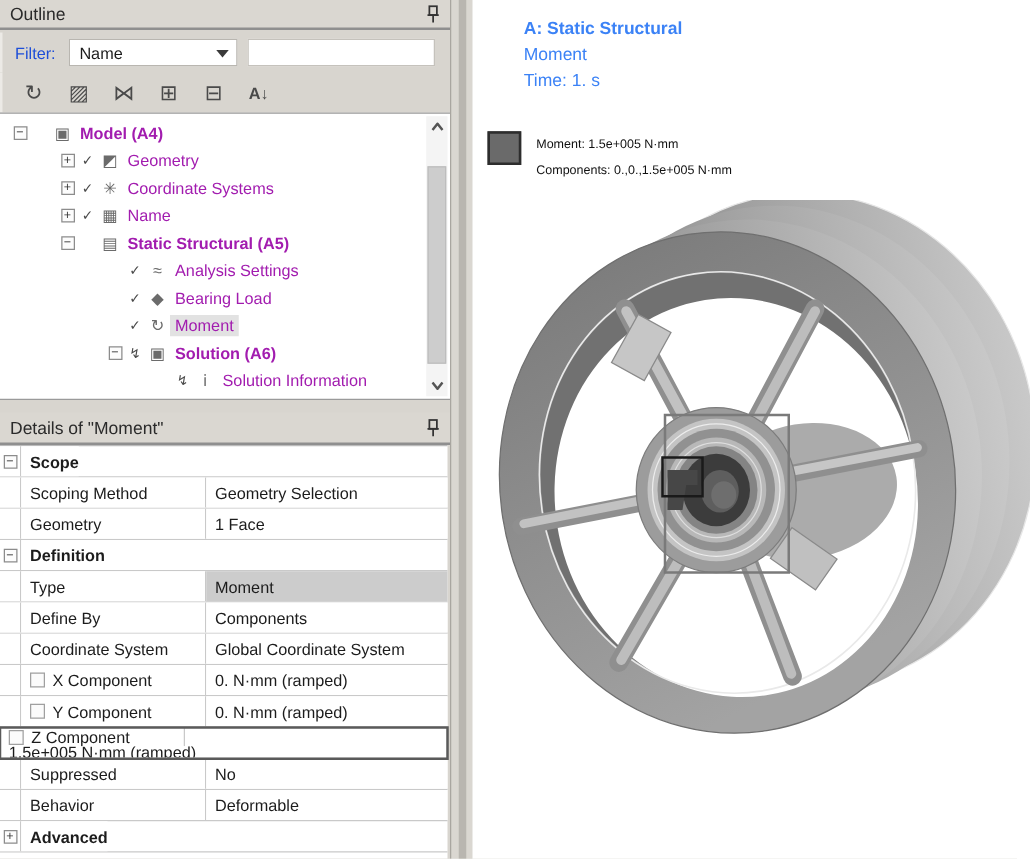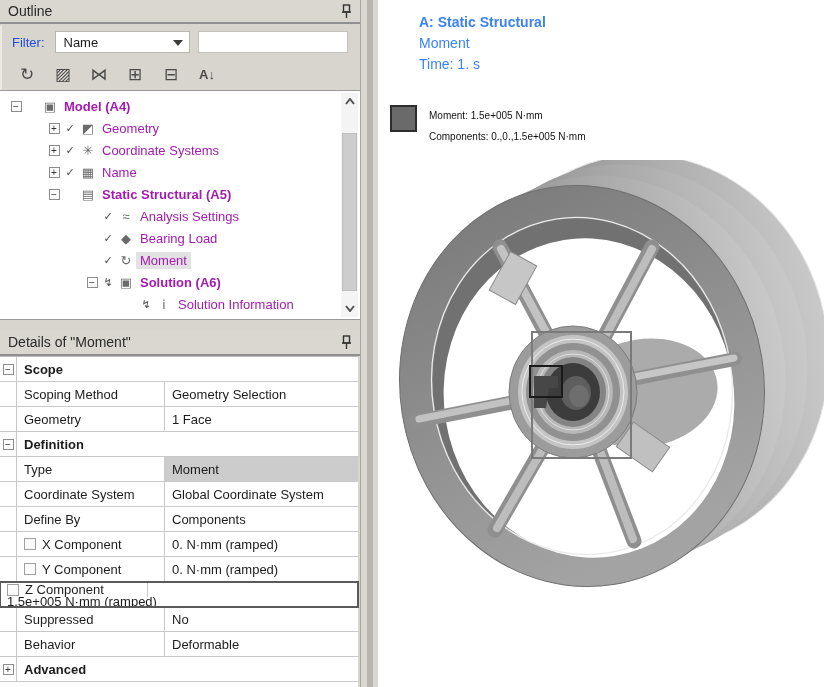--- a/index.html
+++ b/index.html
@@ -244,27 +244,27 @@
           </div>
         <div class="dlabel">Definition</div>
       </div>
       <div class="drow">
         <div class="gutter"></div>
         <div class="dlabel">Type</div>
         <div class="dvalue selcell">Moment</div>
       </div>
       <div class="drow">
         <div class="gutter"></div>
+        <div class="dlabel">Define By</div>
+        <div class="dvalue">Components</div>
+      </div>
+      <div class="drow">
+        <div class="gutter"></div>
         <div class="dlabel">Coordinate System</div>
         <div class="dvalue">Global Coordinate System</div>
-      </div>
-      <div class="drow">
-        <div class="gutter"></div>
-        <div class="dlabel">Define By</div>
-        <div class="dvalue">Components</div>
       </div>
       <div class="drow">
         <div class="gutter"></div>
         <div class="dlabel">
             <span class="checkbox"></span>
             <span>X Component</span>
           </div>
         <div class="dvalue">0. N·mm  (ramped)</div>
       </div>
       <div class="drow">

